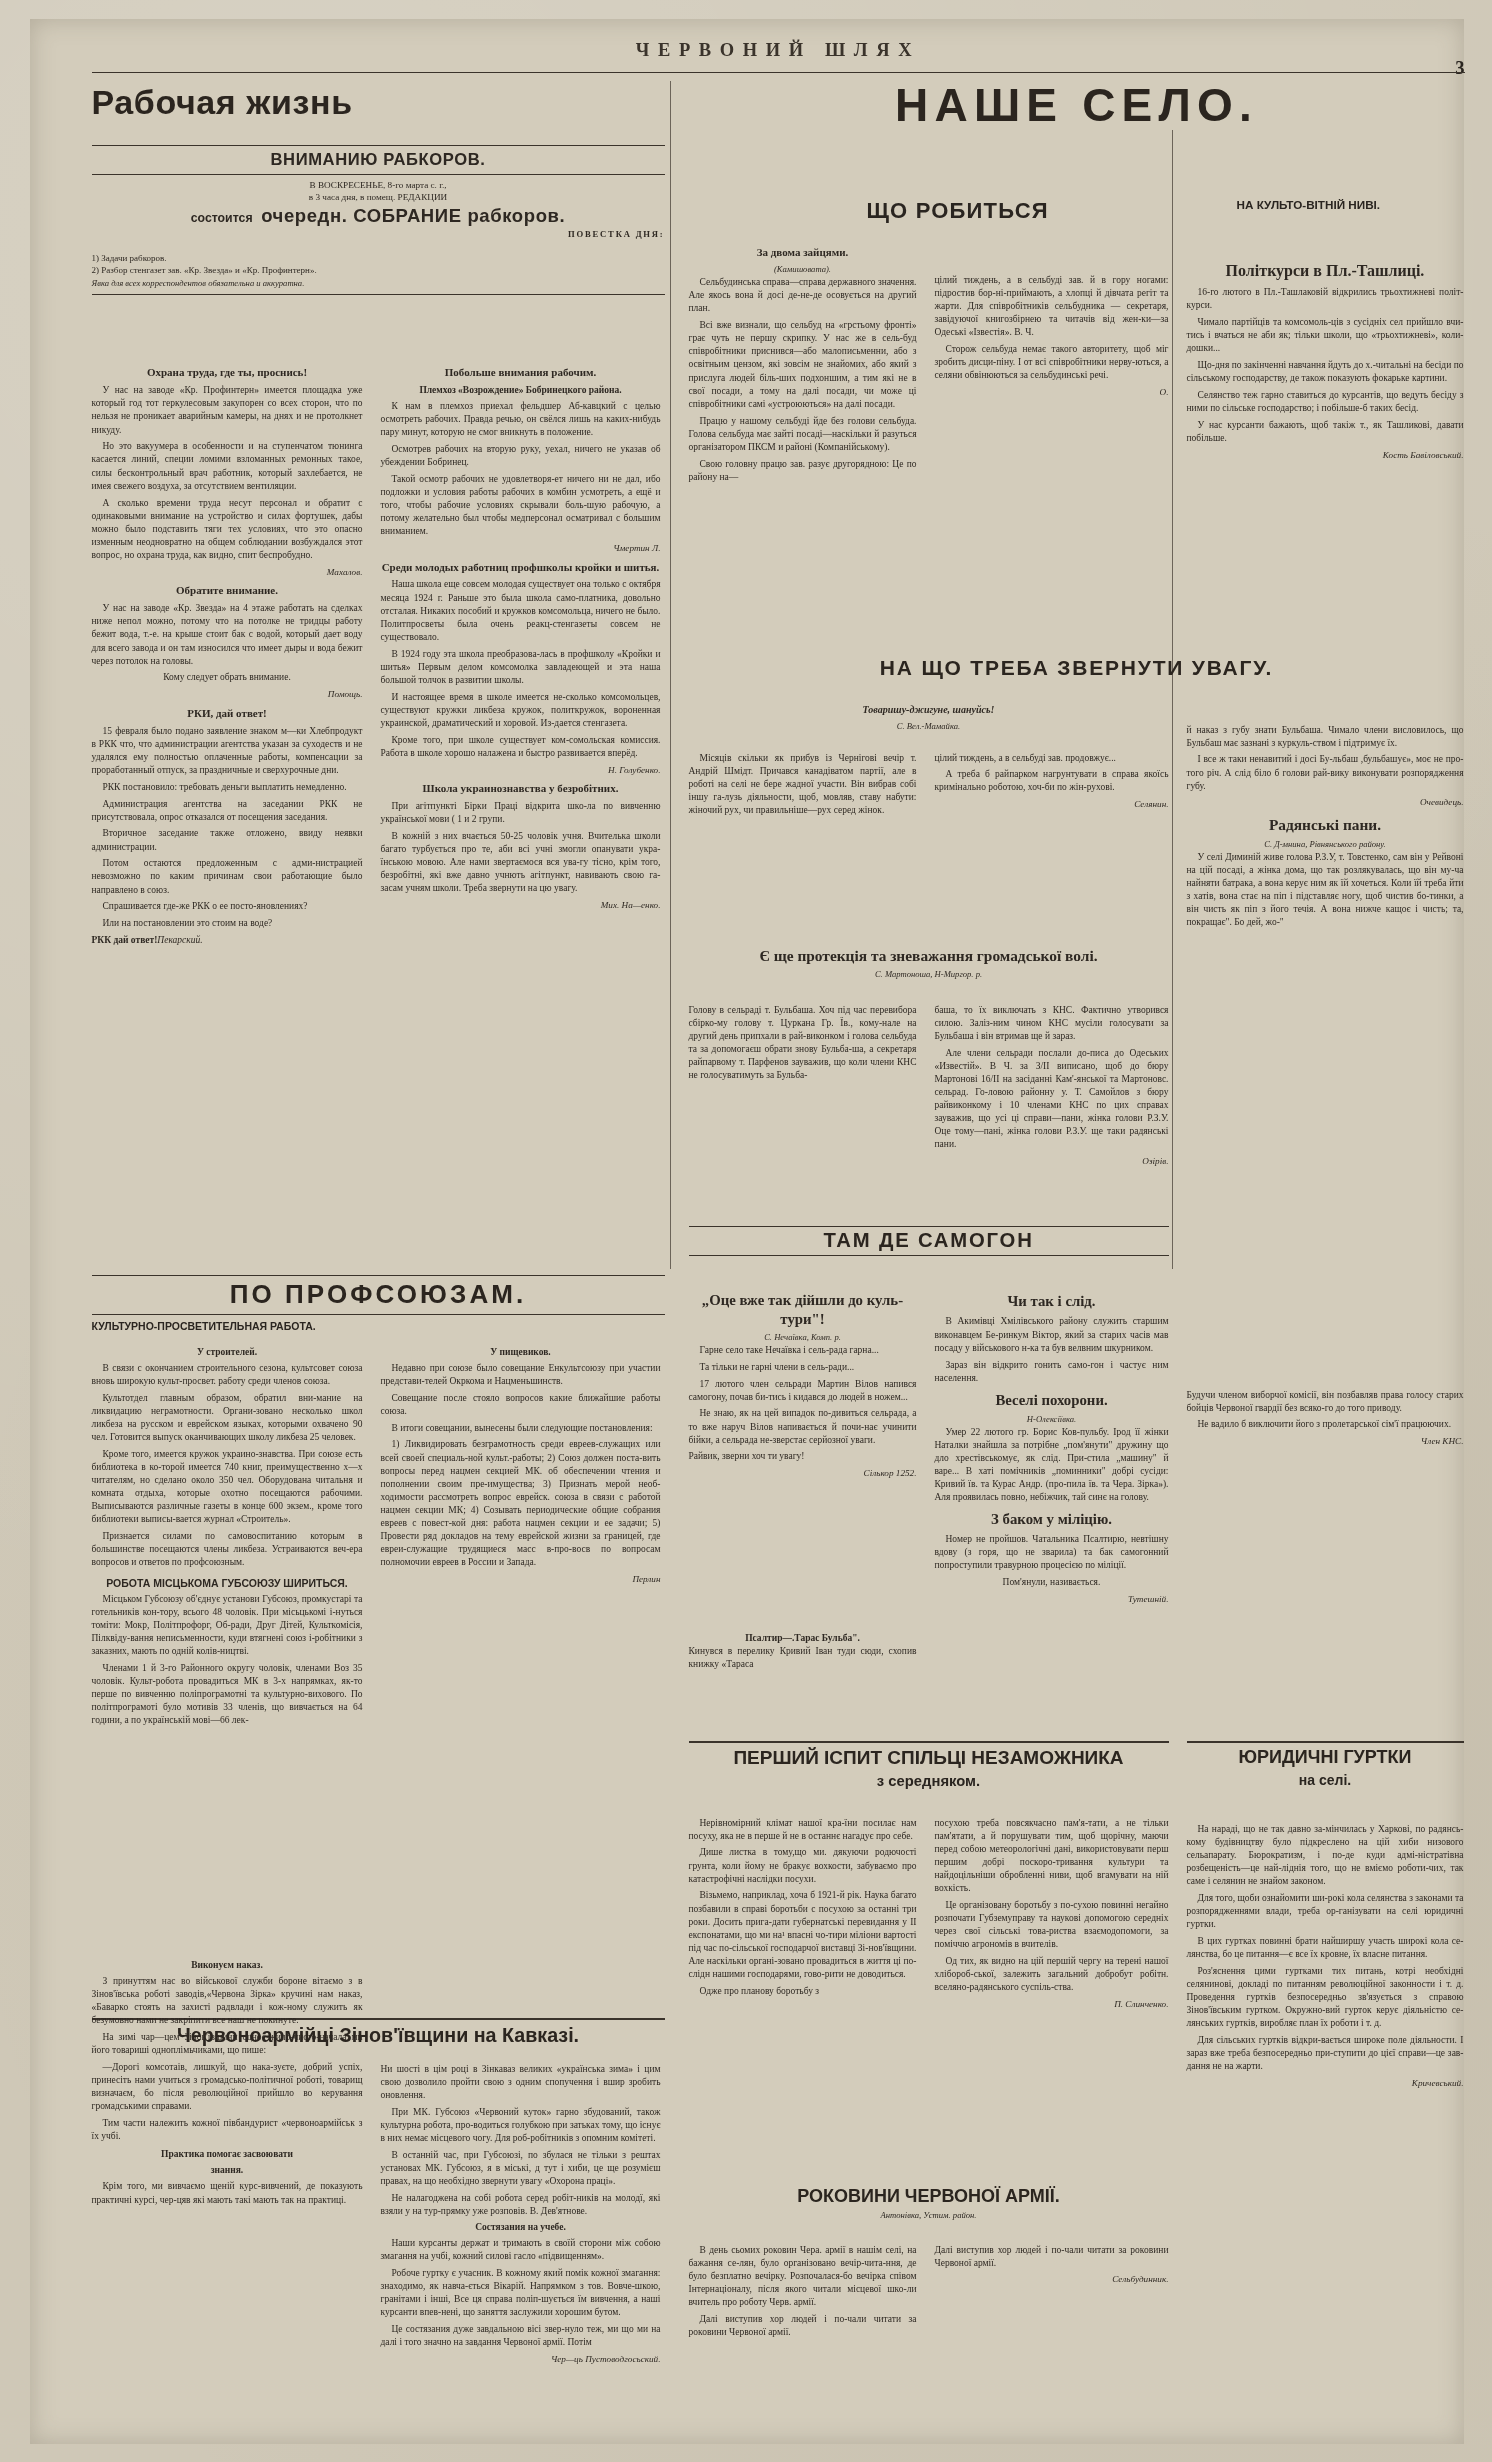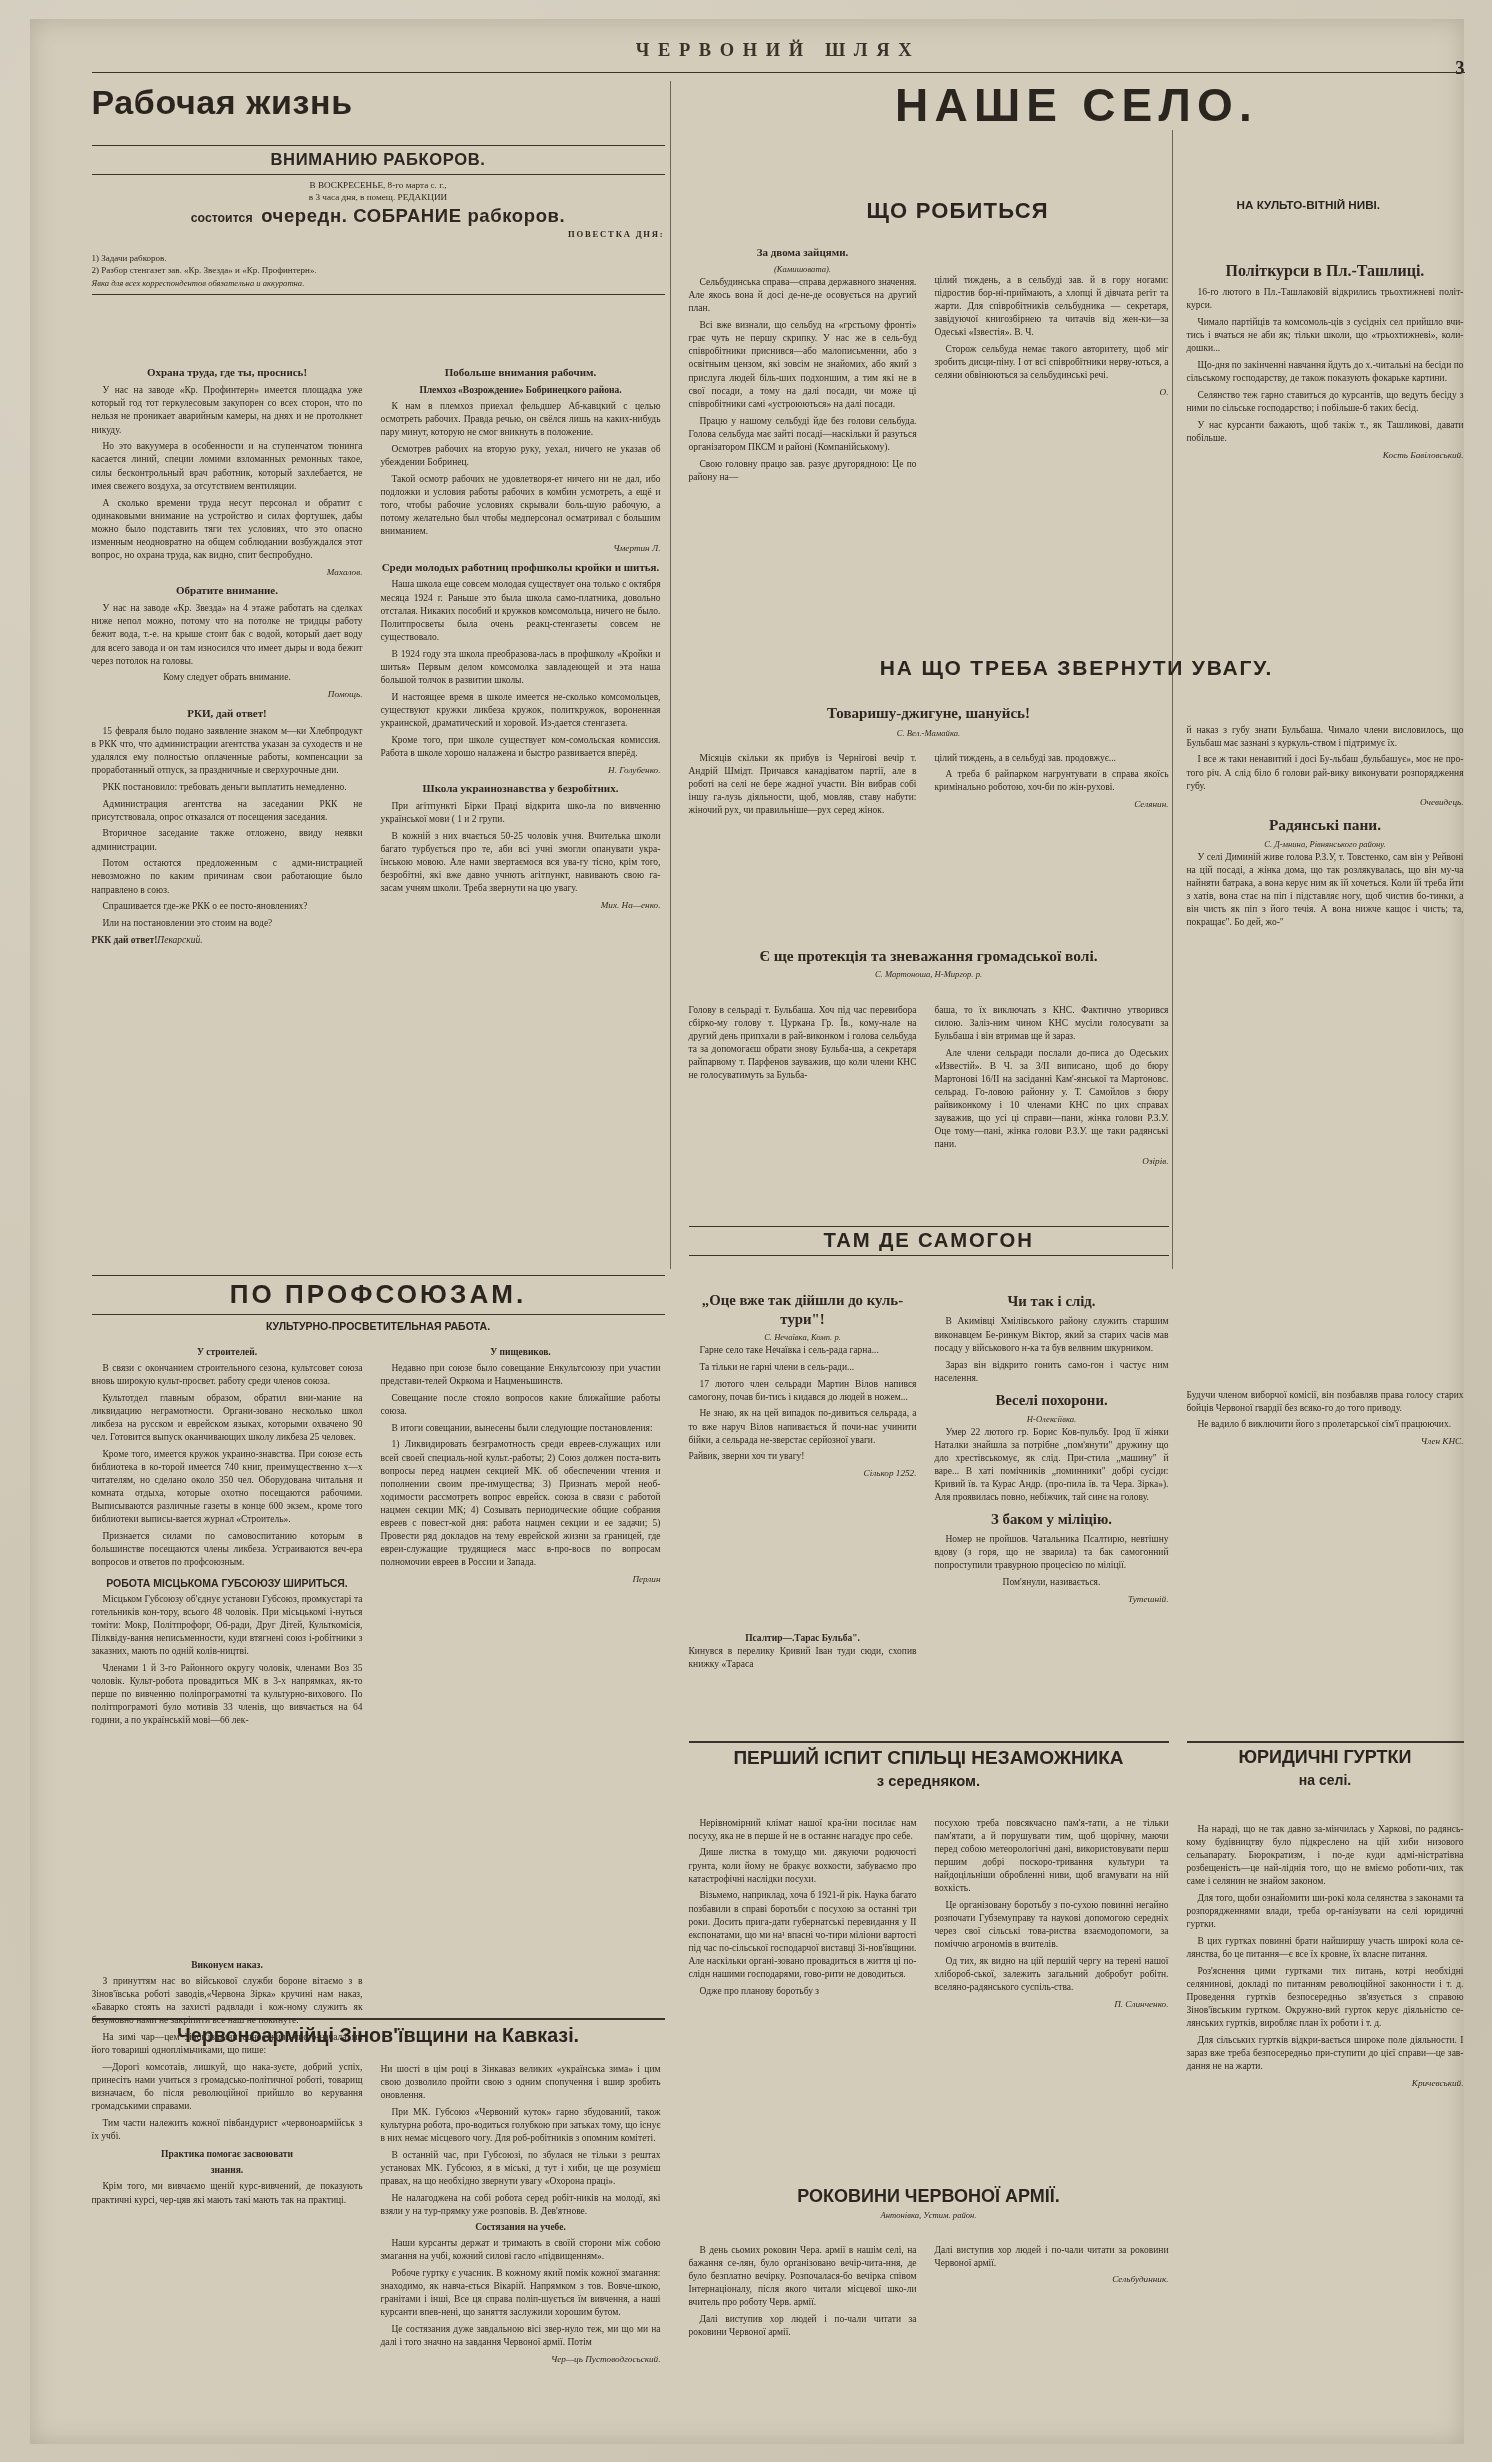--- a/index.html
+++ b/index.html
@@ -253,21 +253,21 @@
     <h3 class="sub">Школа украинознавства у безробітних.</h3>
     <p>При агітпункті Бірки Праці відкрита шко-ла по вивченню української мови ( 1 и 2 групи.</p>
     <p>В кожній з них вчається 50-25 чоловік учня. Вчителька школи багато турбується про те, аби всі учні змогли опанувати укра-їнською мовою. Але нами звертаємося вся ува-гу тісно, крім того, безробітні, які вже давно учнють агітпункт, навивають свою га-засам учням школи. Треба звернути на цю увагу.</p>
     <div class="sig">Мих. На—енко.</div>
   </div>
 
   <div style="position:absolute; left:62px; top:1256px; width:573px;">
     <div class="ruleband">
       <div class="bigsec">ПО ПРОФСОЮЗАМ.</div>
     </div>
-    <div style="font-family:'Liberation Sans',sans-serif; font-weight:bold; font-size:10.5px; text-align:center; margin-top:4.9px;">КУЛЬТУРНО-ПРОСВЕТИТЕЛЬНАЯ РАБОТА.</div>
+    <div style="font-family:'Liberation Sans',sans-serif; font-weight:bold; font-size:10.5px; margin-top:4.9px;">КУЛЬТУРНО-ПРОСВЕТИТЕЛЬНАЯ РАБОТА.</div>
   </div>
 
   <div class="col" style="left:62px; top:1324px; width:271px;">
     <h4 class="sub2">У строителей.</h4>
     <p>В связи с окончанием строительного сезона, культсовет союза вновь широкую культ-просвет. работу среди членов союза.</p>
     <p>Культотдел главным образом, обратил вни-мание на ликвидацию неграмотности. Органи-зовано несколько школ ликбеза на русском и еврейском языках, которыми охвачено 90 чел. Готовится выпуск оканчивающих школу ликбеза 25 человек.</p>
     <p>Кроме того, имеется кружок украино-знавства. При союзе есть библиотека в ко-торой имеется 740 книг, преимущественно х—х читателям, но сделано около 350 чел. Оборудована читальня и комната отдыха, которые охотно посещаются рабочими. Выписываются различные газеты в конце 600 экзем., кроме того библиотеки выписы-вается журнал «Строитель».</p>
     <p>Признается силами по самовоспитанию которым в большинстве посещаются члены ликбеза. Устраиваются веч-ера вопросов и ответов по профсоюзным.</p>
 
     <h4 class="sub2" style="font-family:'Liberation Sans',sans-serif; font-size:10.5px; margin-top:6.2px;">РОБОТА МІСЦЬКОМА ГУБСОЮЗУ ШИРИТЬСЯ.</h4>
@@ -345,21 +345,21 @@
     <p>Селянство теж гарно ставиться до курсантів, що ведуть бесіду з ними по сільське господарство; і побільше-б таких бесід.</p>
     <p>У нас курсанти бажають, щоб такіж т., як Ташликові, давати побільше.</p>
     <div class="sig">Кость Бавіловський.</div>
   </div>
 
   <div style="position:absolute; left:659px; top:637px; width:776px;">
     <div class="bigsec small">НА ЩО ТРЕБА ЗВЕРНУТИ УВАГУ.</div>
   </div>
 
   <div class="col" style="left:659px; top:680px; width:480px;">
-    <h3 class="sub" style="font-size:15px;">Товаришу-джигуне, шануйсь!</h3>
+    <h3 class="sub" style="font-size:10px;font-style:italic;">Товаришу-джигуне, шануйсь!</h3>
     <div class="center small it">С. Вел.-Мамайка.</div>
   </div>
 
   <div class="col" style="left:659px; top:733px; width:228px;">
     <p>Місяців скільки як прибув із Чернігові вечір т. Андрій Шмідт. Причався канадіватом партії, але в роботі на селі не бере жадної участи. Він вибрав собі іншу га-лузь діяльности, щоб, мовляв, ставу набути: жіночий рух, чи правильніше—рух серед жінок.</p>
     <p></p>
   </div>
 
   <div class="col" style="left:905px; top:733px; width:234px;">
     <p class="noind">цілий тиждень, а в сельбуді зав. продовжує...</p>

